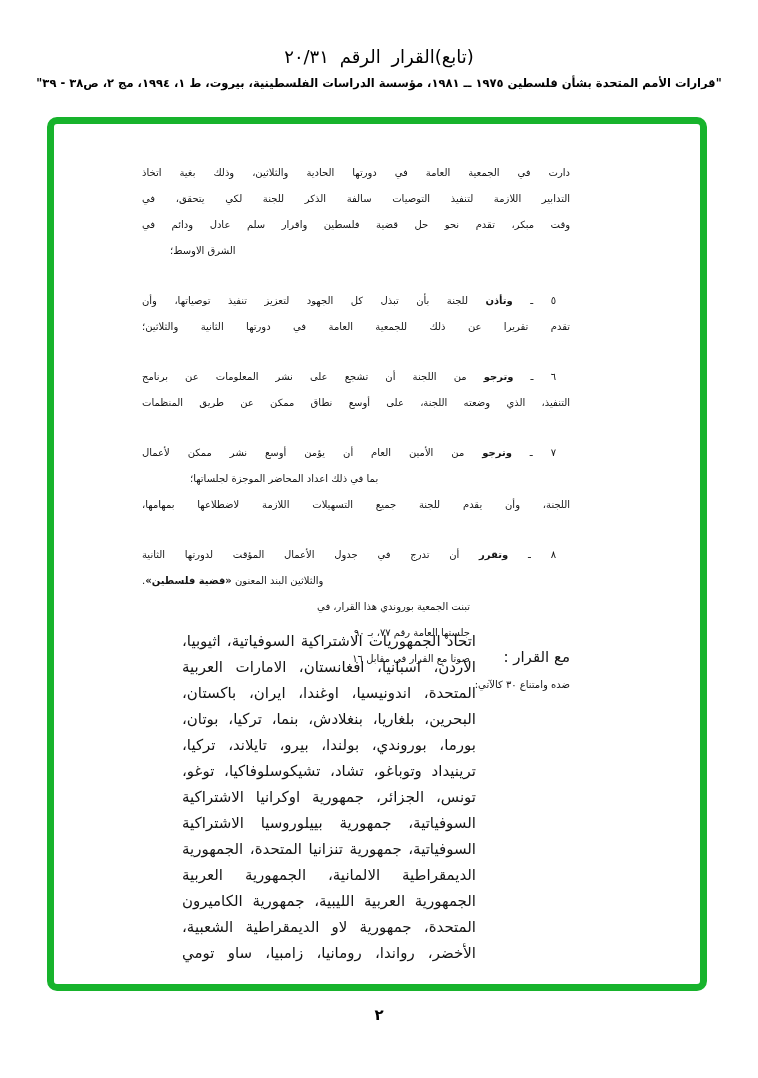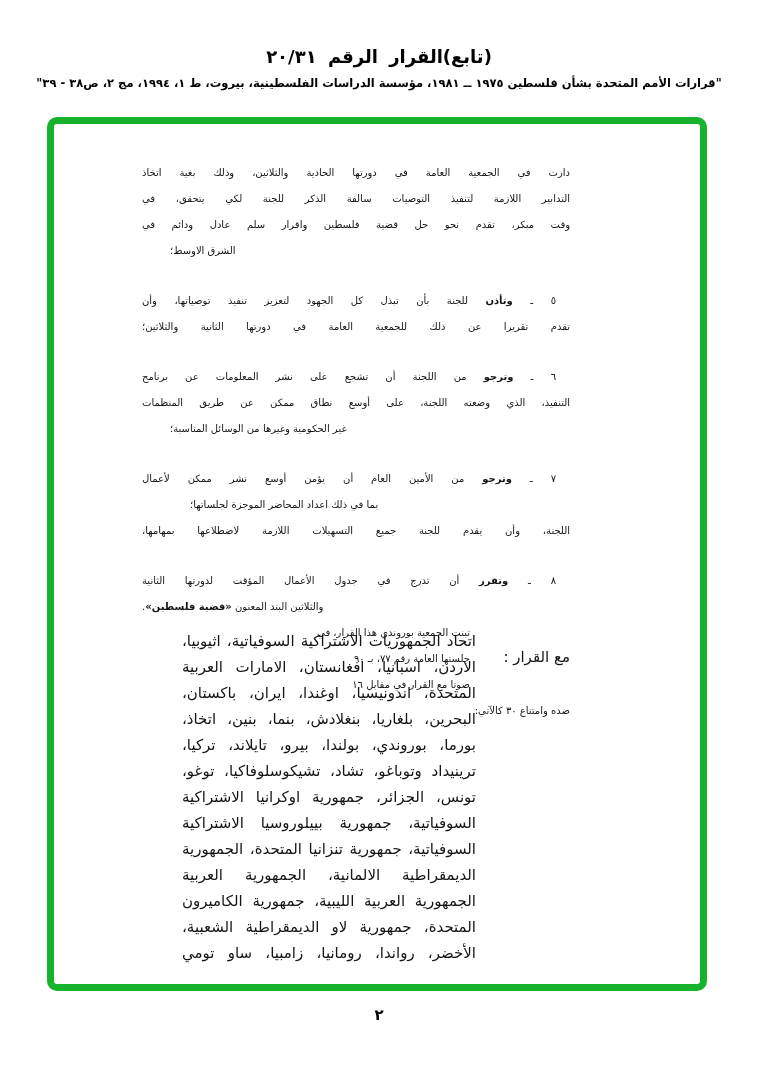--- a/index.html
+++ b/index.html
@@ -6,21 +6,21 @@
   body{
     width:758px;height:1078px;overflow:hidden;position:relative;
     background:#ffffff;
     font-family:"DejaVu Sans", sans-serif;
     color:#161616;
   }
   .page{position:absolute;inset:0;background:#ffffff;}
 
   
   .hdr{position:absolute;top:46px;left:0;right:0;text-align:center;direction:rtl;}
-  .hdr-title{font-weight:bold;font-size:18px;letter-spacing:0;word-spacing:5px;color:#000;}
+  .hdr-title{font-weight:normal;font-size:18px;letter-spacing:0;word-spacing:5px;color:#000;}
   .hdr-src{margin-top:9px;font-weight:bold;font-size:11.5px;color:#000;}
 
   
   .frame{
     position:absolute;left:47px;top:117px;width:660px;height:874px;
     box-sizing:border-box;border:7px solid #17b32c;border-radius:10px;
     background:transparent;
   }
 
   
@@ -67,39 +67,38 @@
 
   <div class="textcol">
       <div class="line j"><span>دارت في الجمعية العامة في دورتها الحادية والثلاثين، وذلك بغية اتخاذ</span></div>
       <div class="line j"><span>التدابير اللازمة لتنفيذ التوصيات سالفة الذكر للجنة لكي يتحقق، في</span></div>
       <div class="line j"><span>وقت مبكر، تقدم نحو حل قضية فلسطين واقرار سلم عادل ودائم في</span></div>
       <div class="line end-i28"><span>الشرق الاوسط؛</span></div>
       <div class="line j-num"><span>٥ ـ </span><b>وتأذن</b><span> للجنة بأن تبذل كل الجهود لتعزيز تنفيذ توصياتها، وأن</span></div>
       <div class="line j"><span>تقدم تقريرا عن ذلك للجمعية العامة في دورتها الثانية والثلاثين؛</span></div>
       <div class="line j-num"><span>٦ ـ </span><b>وترجو</b><span> من اللجنة أن تشجع على نشر المعلومات عن برنامج</span></div>
       <div class="line j"><span>التنفيذ، الذي وضعته اللجنة، على أوسع نطاق ممكن عن طريق المنظمات</span></div>
-      <div class="line end-i28"><span>غير الحكومية وغيرها من الوسائل المناسبة؛</span></div>
       <div class="line j-num"><span>٧ ـ </span><b>وترجو</b><span> من الأمين العام أن يؤمن أوسع نشر ممكن لأعمال</span></div>
       <div class="line end-i48"><span>بما في ذلك اعداد المحاضر الموجزة لجلساتها؛</span></div>
       <div class="line j"><span>اللجنة، وأن يقدم للجنة جميع التسهيلات اللازمة لاضطلاعها بمهامها،</span></div>
       <div class="line j-num"><span>٨ ـ </span><b>وتقرر</b><span> أن تدرج في جدول الأعمال المؤقت لدورتها الثانية</span></div>
       <div class="line end"><span>والثلاثين البند المعنون </span><b>«قضية فلسطين»</b><span>.</span></div>
       <div class="line note"><span>تبنت الجمعية بوروندي هذا القرار، في</span></div>
       <div class="line note"><span>جلستها العامة رقم ٧٧، بـ ٩٠</span></div>
       <div class="line note"><span>صوتا مع القرار في مقابل ١٦</span></div>
       <div class="line note-last"><span>ضده وامتناع ٣٠ كالآتي:</span></div>
     </div>
 
   <div class="vote">
     <div class="vote-label">مع القرار :</div>
     <div class="vote-list">
         <div class="line vj"><span>اتحاد الجمهوريات الاشتراكية السوفياتية، اثيوبيا،</span></div>
         <div class="line vj"><span>الاردن، اسبانيا، افغانستان، الامارات العربية</span></div>
         <div class="line vj"><span>المتحدة، اندونيسيا، اوغندا، ايران، باكستان،</span></div>
-        <div class="line vj"><span>البحرين، بلغاريا، بنغلادش، بنما، بنين، اتخاذ،</span></div>
+        <div class="line vj"><span>البحرين، بلغاريا، بنغلادش، بنما، تركيا، بوتان،</span></div>
         <div class="line vj"><span>بورما، بوروندي، بولندا، بيرو، تايلاند، تركيا،</span></div>
         <div class="line vj"><span>ترينيداد وتوباغو، تشاد، تشيكوسلوفاكيا، توغو،</span></div>
         <div class="line vj"><span>تونس، الجزائر، جمهورية اوكرانيا الاشتراكية</span></div>
         <div class="line vj"><span>السوفياتية، جمهورية بييلوروسيا الاشتراكية</span></div>
         <div class="line vj"><span>السوفياتية، جمهورية تنزانيا المتحدة، الجمهورية</span></div>
         <div class="line vj"><span>الديمقراطية الالمانية، الجمهورية العربية السورية،</span></div>
         <div class="line vj"><span>الجمهورية العربية الليبية، جمهورية الكاميرون</span></div>
         <div class="line vj"><span>المتحدة، جمهورية لاو الديمقراطية الشعبية، الرأس</span></div>
         <div class="line vj"><span>الأخضر، رواندا، رومانيا، زامبيا، ساو تومي</span></div>
       </div>

